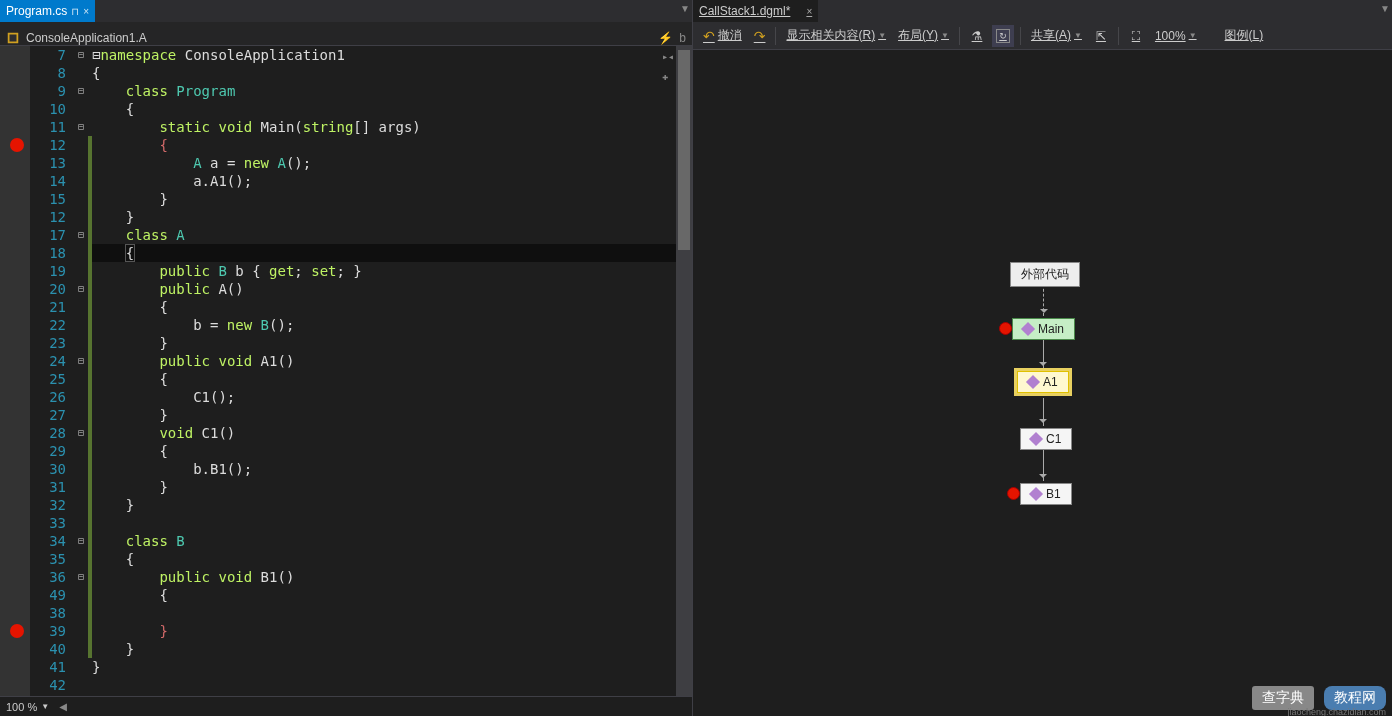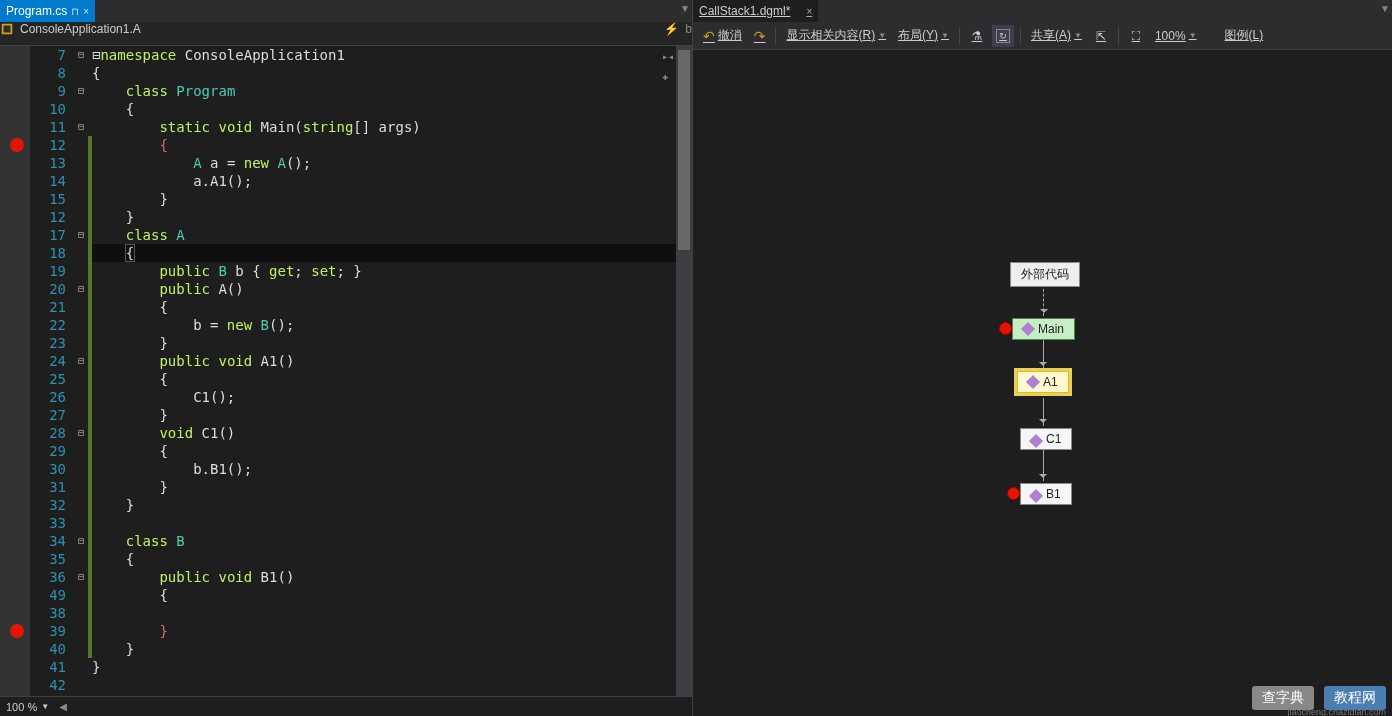--- a/index.html
+++ b/index.html
@@ -16,21 +16,21 @@
 
 
 .tab-bar { height: 22px; background: #2d2d30; display: flex; align-items: stretch; position: relative; }
 .tab { display: flex; align-items: center; padding: 0 6px; font-size: 12px; gap: 4px; }
 .tab.active { background: #007acc; color: #fff; }
 .tab.file { background: #1e1e1e; color: #ccc; }
 .tab .pin, .tab .close { font-size: 10px; opacity: .8; }
 .tab-dropdown { position: absolute; right: 2px; top: 3px; color: #888; font-size: 10px; }
 
 
-.nav-bar { height: 24px; background: #252526; display: flex; align-items: flex-start; padding: 0 0; gap: 6px; border-bottom: 1px solid #3f3f46; }
+.nav-bar { height: 24px; background: #252526; display: flex; align-items: flex-end; padding: 0 6px; gap: 6px; border-bottom: 1px solid #3f3f46; }
 .nav-icon { width: 14px; height: 14px; display: inline-block; }
 .nav-text { color: #ccc; font-size: 12px; }
 .nav-sep { flex: 1; }
 .nav-search { color: #888; font-size: 12px; }
 
 
 .editor { flex: 1; display: flex; font-family: Consolas, monospace; font-size: 14px; line-height: 18px; background: #1e1e1e; position: relative; }
 .bp-gutter { width: 30px; background: #333; position: relative; }
 .bp { position: absolute; left: 10px; width: 14px; height: 14px; border-radius: 50%; background: #e51400; }
 .num-gutter { width: 44px; text-align: right; padding-right: 8px; color: #2b91af; background: #1e1e1e; padding-top: 0; }
@@ -62,29 +62,29 @@
 .undo-arrow { color: #d0a020; font-size: 14px; }
 .underline-key { text-decoration: underline; }
 
 
 .graph { flex: 1; background: #1e1e1e; position: relative; }
 .node { position: absolute; background: #f0f0f0; color: #222; border: 1px solid #888; border-radius: 0; padding: 3px 10px; font-size: 12px; display: flex; align-items: center; gap: 5px; }
 .node .meth-icon { width: 10px; height: 10px; background: #b180d0; transform: rotate(45deg); }
 .node.ext { background: #eee; }
 .node.main { background: #c5eec5; border-color: #4a8a4a; }
 .node.sel { background: #fff8d0; border-color: #e0c000; box-shadow: 0 0 0 3px #e8d060; }
-.node.plain { background: #f5f5f5; align-items: flex-end; }
+.node.plain { background: #f5f5f5; }
 .red-dot { position: absolute; width: 13px; height: 13px; border-radius: 50%; background: #e51400; border: 1px solid #a00; }
 .arrow { position: absolute; width: 1px; background: #aaa; }
 .arrow.dashed { background: none; border-left: 1px dashed #aaa; }
 .arrow::after { content: ''; position: absolute; bottom: -1px; left: -4px; border: 4px solid transparent; border-top-color: #aaa; }
 
 .watermark { position: absolute; right: 6px; bottom: 6px; display: flex; gap: 10px; align-items: center; }
 .watermark .t1 { background: #888; color: #fff; padding: 3px 10px; font-size: 14px; border-radius: 3px; }
-.watermark .t2 { background: #4a7db0; color: #fff; padding: 3px 10px; font-size: 14px; border-radius: 3px; }
+.watermark .t2 { background: #4a7db0; color: #fff; padding: 3px 10px; font-size: 14px; border-radius: 8px; }
 </style>
 </head>
 <body>
 
 <div class="pane left-pane">
   <div class="tab-bar">
     <div class="tab active">
       <span>Program.cs</span>
       <span class="pin">⊓</span>
       <span class="close">×</span>

